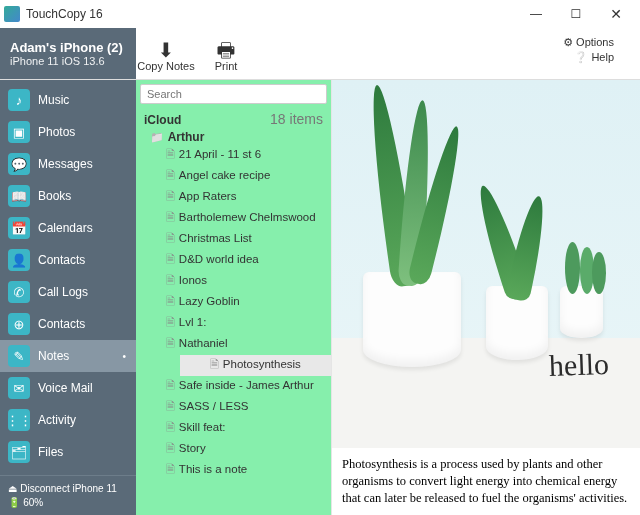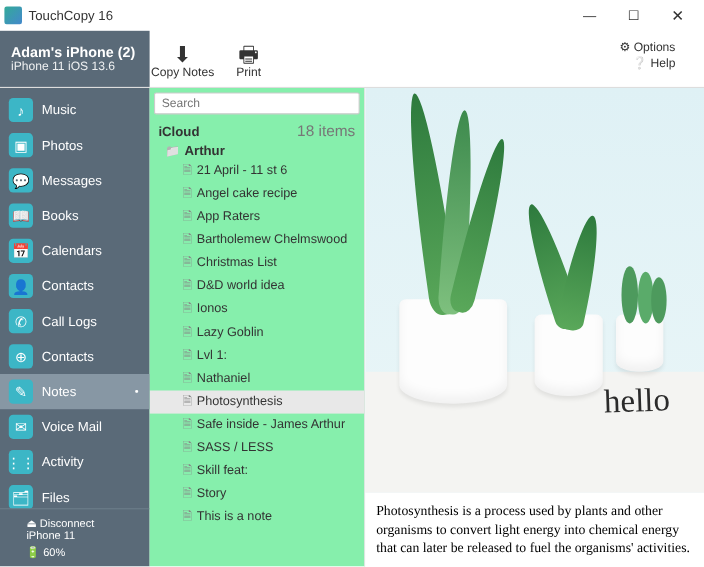--- a/index.html
+++ b/index.html
@@ -27,34 +27,34 @@
 .main { display: flex; height: calc(515px - 28px - 52px); }
 
 
 .sidebar { width: 136px; background: #5a6a78; color: #fff; display: flex; flex-direction: column; }
 .side-list { flex: 1; overflow: hidden; padding-top: 4px; }
 .side-item { display: flex; align-items: center; padding: 5px 8px; font-size: 12px; cursor: pointer; position: relative; }
 .side-item.active { background: #8797a4; }
 .side-item .dot { position: absolute; right: 10px; font-size: 10px; }
 .side-icon { width: 22px; height: 22px; background: #3cb6c6; border-radius: 4px; margin-right: 8px; display: flex; align-items: center; justify-content: center; font-size: 13px; color: #fff; }
 .side-footer { font-size: 10px; padding: 4px 8px; border-top: 1px solid #6d7d8a; }
-.side-footer div { margin: 3px 16px; }
+.side-footer div { margin: 3px 0; }
 
 
 .notes-panel { width: 196px; border-right: 1px solid #e5e5e5; display: flex; flex-direction: column; background: #86efac; }
 .search-wrap { padding: 4px; }
 .search-wrap input { width: 100%; font-size: 11px; padding: 3px 6px; border: 1px solid #ccc; border-radius: 2px; }
 .notes-scroll { flex: 1; overflow-y: auto; font-size: 11.5px; color: #333; }
 .group-header { display: flex; justify-content: space-between; padding: 3px 8px 2px 8px; font-weight: bold; font-size: 12px; align-items: flex-end; }
 .group-header .count { font-weight: normal; font-size: 14px; color: #777; }
 .folder-row { padding: 1px 8px 1px 14px; font-weight: bold; font-size: 12px; }
 .folder-row::before { content: "📁"; filter: grayscale(1); margin-right: 4px; font-size: 11px; }
 .note-row { padding: 1px 8px 1px 30px; white-space: nowrap; overflow: hidden; text-overflow: ellipsis; cursor: pointer; }
 .note-row::before { content: "🗎"; margin-right: 4px; font-size: 11px; color: #888; }
-.note-row.selected { background: #e8e8e8; }
+.note-row.selected { background: #e8e8e8; margin-left: 44px; }
 
 
 .preview { flex: 1; display: flex; flex-direction: column; background: #fff; }
 .preview-img { flex: 1; position: relative; overflow: hidden; }
 .preview-text { padding: 8px 10px; font-size: 12.5px; font-family: Georgia, "Times New Roman", serif; line-height: 1.35; }
 
 
 .sky { position: absolute; inset: 0; background: linear-gradient(#dff1f5,#eaf6f8); }
 .sill { position: absolute; left: 0; right: 0; bottom: 0; height: 30%; background: #f4f4f2; }
 .pot { position: absolute; bottom: 22%; background: #fdfdfd; border-radius: 6px 6px 50% 50% / 6px 6px 18% 18%; box-shadow: inset 0 -6px 10px rgba(0,0,0,.05), 0 3px 4px rgba(0,0,0,.08); }

